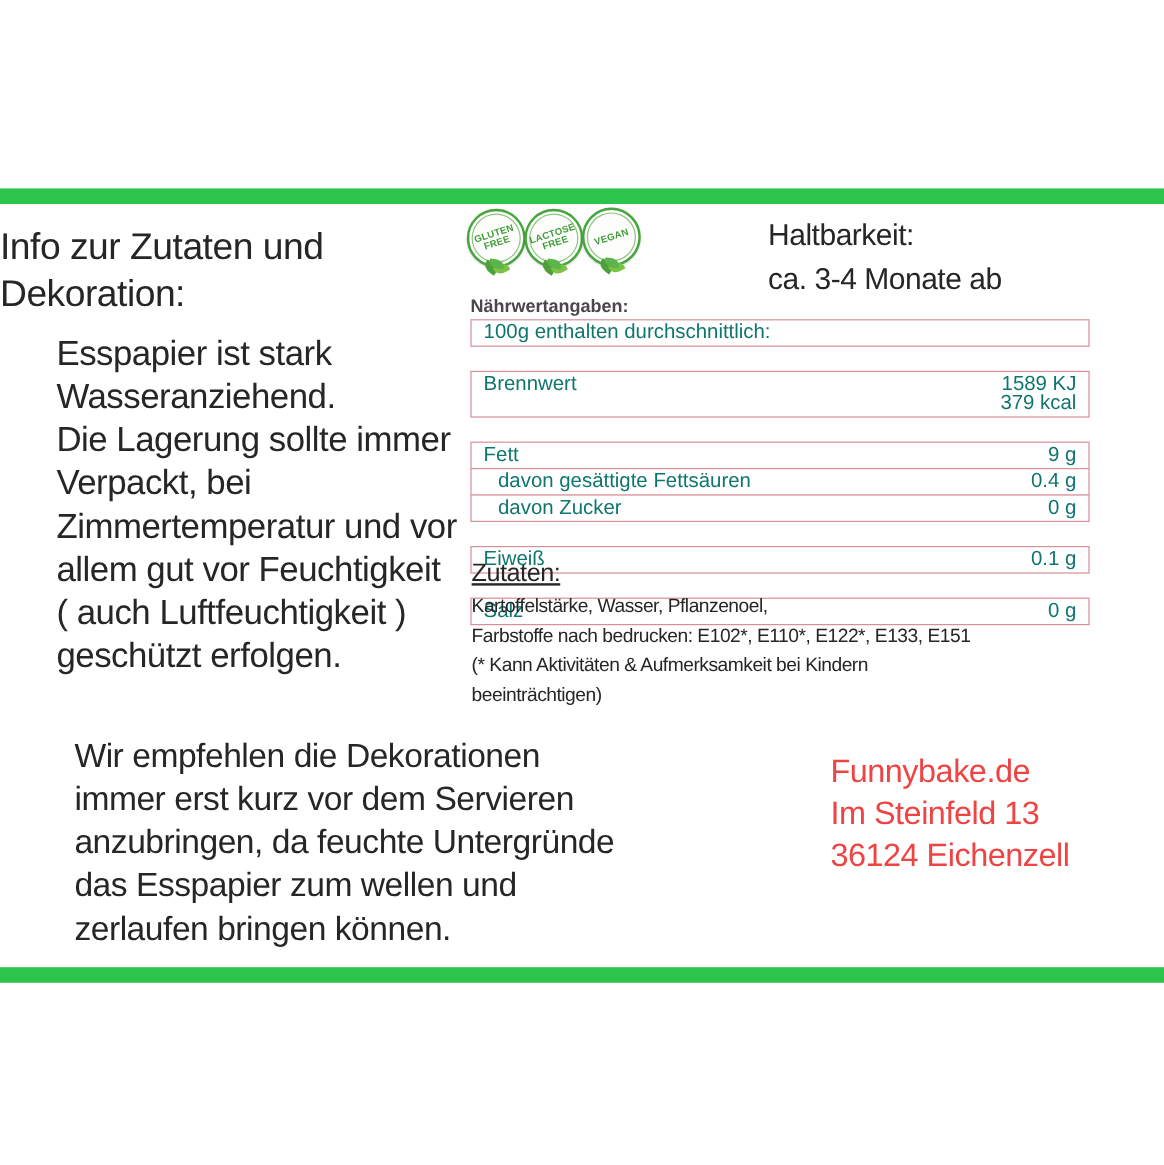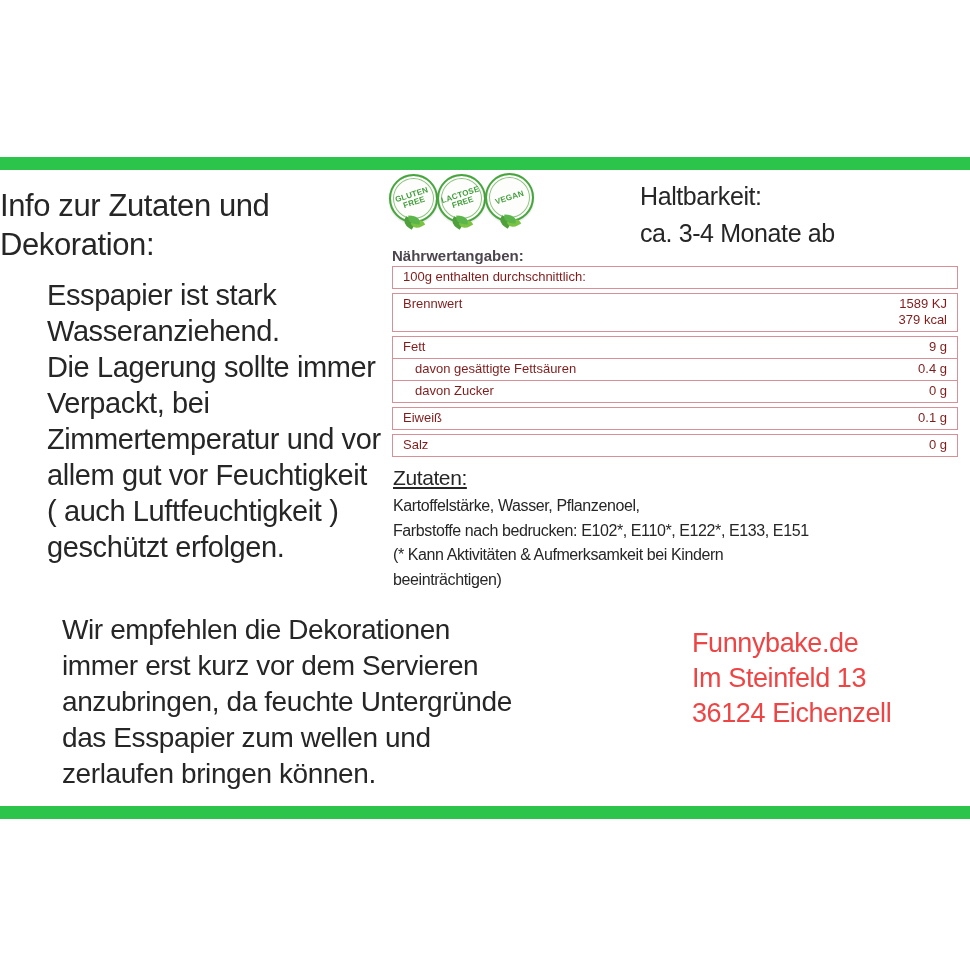--- a/index.html
+++ b/index.html
@@ -34,23 +34,23 @@
   .badge .leaf{position:absolute;width:12px;height:8px;border-radius:0 70% 0 70%;}
   .badge .leaf.l1{left:0;top:3px;background:#4f9f3c;transform:rotate(35deg);}
   .badge .leaf.l2{left:9px;top:4px;background:#7cc344;transform:rotate(-30deg);}
   .badge .leaf.l3{left:5px;top:0;background:#5cb54a;transform:rotate(5deg);}
   #badge-gluten{left:389px;top:174px;}
   #badge-lactose{left:437px;top:174px;}
   #badge-vegan{left:485px;top:173px;}
 
   
   #nutrition-title{position:absolute;left:392px;top:247px;font-size:15px;font-weight:bold;color:#4c454e;}
-  #nutrition-table{position:absolute;left:392px;top:266px;width:566px;font-size:13px;color:#7f1d1d;}
+  #nutrition-table{position:absolute;left:392px;top:266px;width:516px;font-size:17px;color:#0f766e;}
   .nrow{box-sizing:border-box;border:1px solid #d78f98;display:flex;justify-content:space-between;
-    align-items:flex-start;padding:2px 10px 3px 10px;margin-top:4px;background:#ffffff;min-height:20px;}
+    align-items:flex-start;padding:2px 10px 3px 10px;margin-top:20px;background:#ffffff;min-height:20px;}
   .nrow.header{margin-top:0;}
   .nrow.sub{margin-top:-1px;}
   .nrow.sub .nlabel{padding-left:12px;}
   .nvalue{text-align:right;white-space:pre-line;line-height:16px;}
   .nlabel{line-height:16px;}
 
   
   #ingredients{position:absolute;left:393px;top:466px;color:#262626;letter-spacing:-0.3px;}
   #ingredients-heading{font-size:21px;text-decoration:underline;margin-bottom:4px;}
   #ingredients-text{font-size:16px;line-height:24.5px;white-space:pre-line;}

